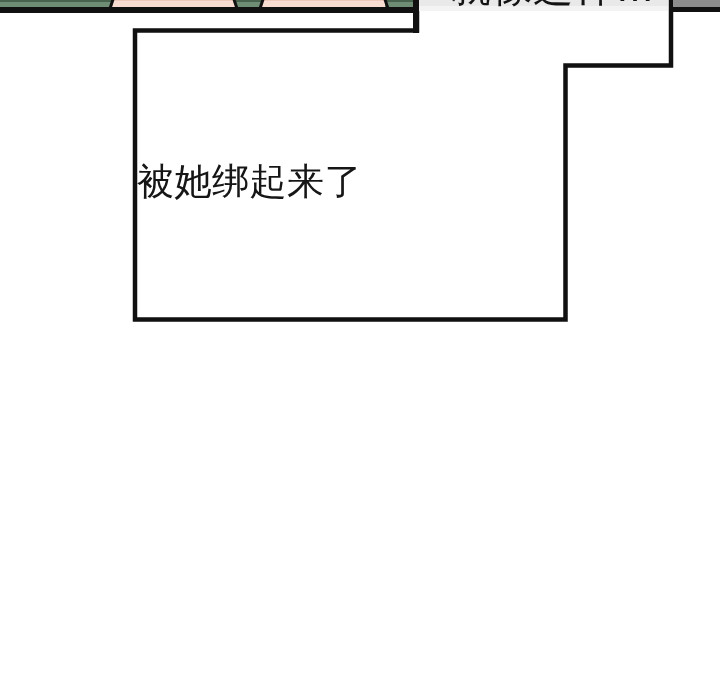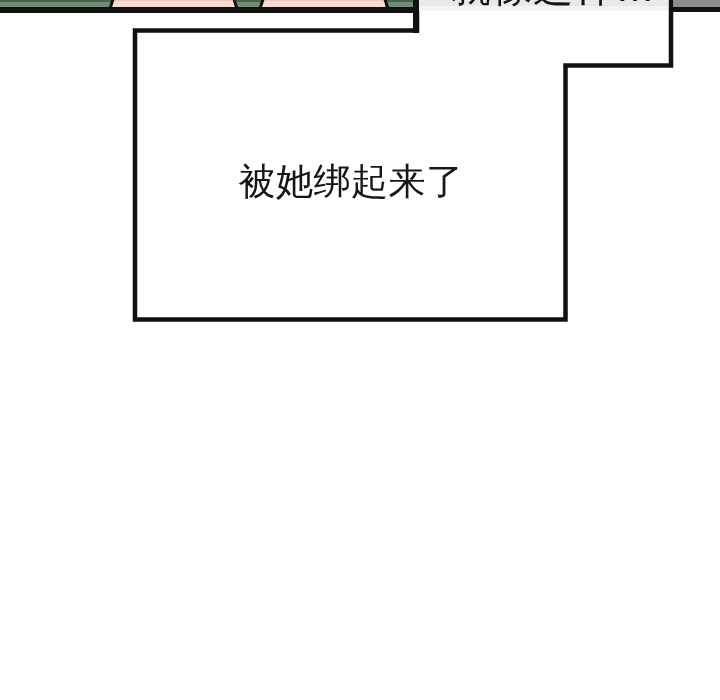--- a/index.html
+++ b/index.html
@@ -39,21 +39,21 @@
     letter-spacing:1px;
   }
   
   .corner{
     position:absolute;left:673px;top:0;width:47px;height:12px;
     background:linear-gradient(#8d8d8d 7px,#111111 7px);
   }
   
   .caption-text{
     position:absolute;left:137px;top:160px;width:428px;margin:0;
-    text-align:center;font-size:37px;line-height:1.2;color:#161616;
+    text-align:left;font-size:37px;line-height:1.2;color:#161616;
     letter-spacing:0.5px;font-weight:400;
   }
 </style>
 </head>
 <body>
 
 <div class="stage">
 
   <svg class="outline-svg" viewBox="0 0 720 700" xmlns="http://www.w3.org/2000/svg">
     <polygon points="135,30.5 417,30.5 417,-6 671,-6 671,65.5 565.5,65.5 565.5,319.5 135,319.5" fill="#ffffff" stroke="#111111" stroke-width="4.5" stroke-linejoin="miter"></polygon>

